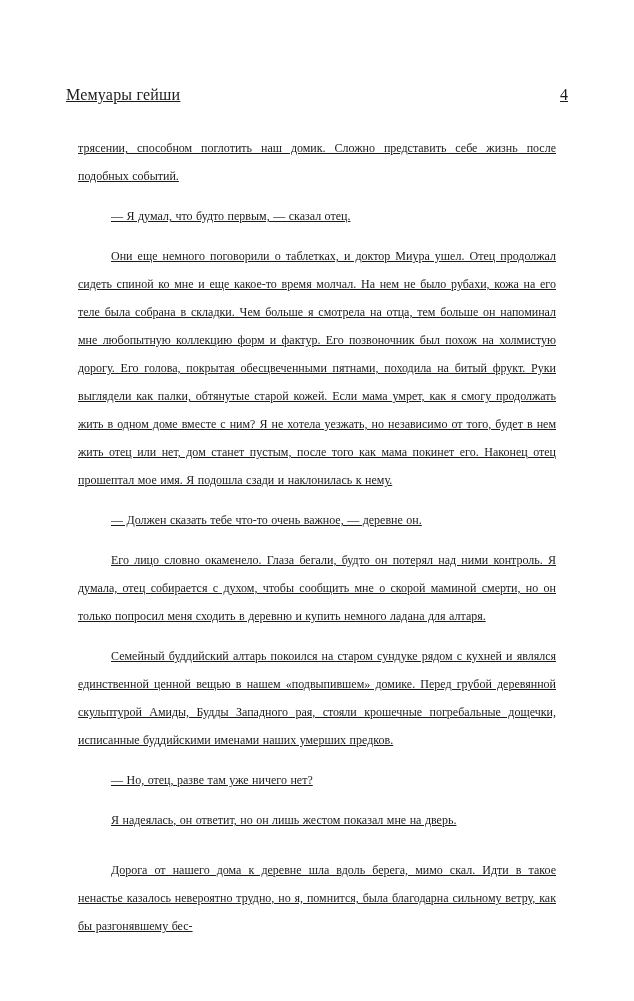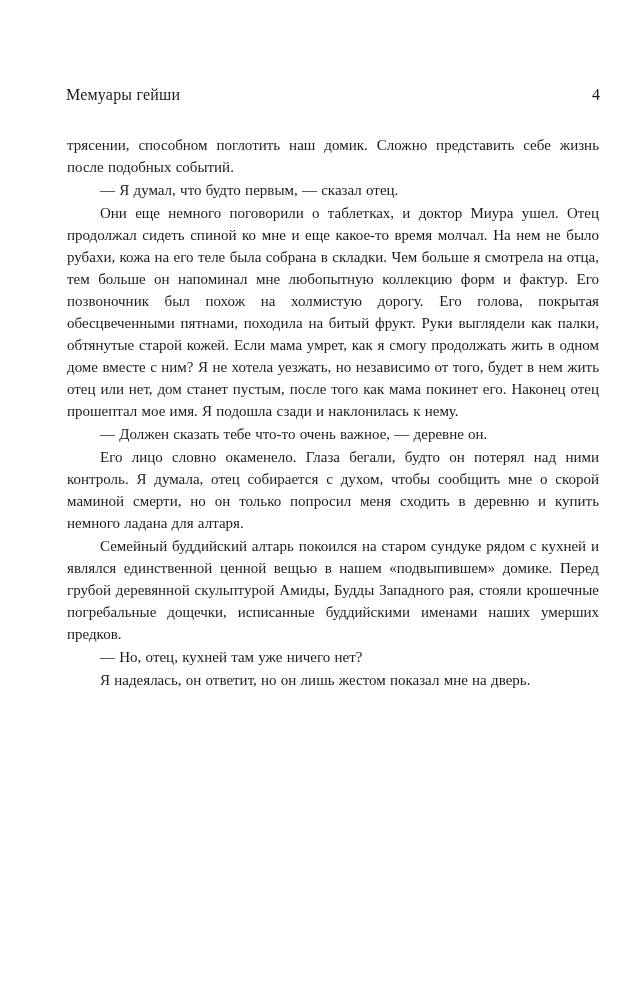--- a/index.html
+++ b/index.html
@@ -9,36 +9,37 @@
     }
     body {
       width: 634px;
       height: 1001px;
       overflow: hidden;
       font-family: "Liberation Serif", "DejaVu Serif", serif;
       color: #1b1b1b;
       -webkit-font-smoothing: antialiased;
     }
     .page {
-      padding: 86px 34px 0 66px;
+      padding: 86px 66px 0 66px;
+      text-decoration: underline;
     }
     .running-head {
       display: flex;
       justify-content: space-between;
       align-items: baseline;
       font-size: 16px;
       margin-bottom: 30px;
     }
     .running-head .title {
       letter-spacing: 0.2px;
     }
     .body-text p {
-      margin: 1px;
-      font-size: 15px;
-      line-height: 22px;
+      margin: 12px;
+      font-size: 12px;
+      line-height: 28px;
       text-align: justify;
       hyphens: auto;
       -webkit-hyphens: auto;
       word-spacing: 0.5px;
     }
     .body-text p.indent {
       text-indent: 33px;
     }
     .body-text p.section-break {
       margin-top: 22px;
@@ -53,16 +54,17 @@
     <span class="page-number">4</span>
   </div>
 
   <div class="body-text">
     <p class="noindent">трясении, способном поглотить наш домик. Сложно представить себе жизнь после подобных событий.</p>
     <p class="indent">— Я думал, что будто первым, — сказал отец.</p>
     <p class="indent">Они еще немного поговорили о таблетках, и доктор Миура ушел. Отец продолжал сидеть спиной ко мне и еще какое-то время молчал. На нем не было рубахи, кожа на его теле была собрана в складки. Чем больше я смотрела на отца, тем больше он напоминал мне любопытную коллекцию форм и фактур. Его позвоночник был похож на холмистую дорогу. Его голова, покрытая обесцвеченными пятнами, походила на битый фрукт. Руки выглядели как палки, обтянутые старой кожей. Если мама умрет, как я смогу продолжать жить в одном доме вместе с ним? Я не хотела уезжать, но независимо от того, будет в нем жить отец или нет, дом станет пустым, после того как мама покинет его. Наконец отец прошептал мое имя. Я подошла сзади и наклонилась к нему.</p>
     <p class="indent">— Должен сказать тебе что-то очень важное, — деревне он.</p>
     <p class="indent">Его лицо словно окаменело. Глаза бегали, будто он потерял над ними контроль. Я думала, отец собирается с духом, чтобы сообщить мне о скорой маминой смерти, но он только попросил меня сходить в деревню и купить немного ладана для алтаря.</p>
     <p class="indent">Семейный буддийский алтарь покоился на старом сундуке рядом с кухней и являлся единственной ценной вещью в нашем «подвыпившем» домике. Перед грубой деревянной скульптурой Амиды, Будды Западного рая, стояли крошечные погребальные дощечки, исписанные буддийскими именами наших умерших предков.</p>
-    <p class="indent">— Но, отец, кухней там уже ничего нет?</p>
+    <p class="indent">— Но, отец, разве там уже ничего нет?</p>
     <p class="indent">Я надеялась, он ответит, но он лишь жестом показал мне на дверь.</p>
+    <p class="indent section-break">Дорога от нашего дома к деревне шла вдоль берега, мимо скал. Идти в такое ненастье казалось невероятно трудно, но я, помнится, была благодарна сильному ветру, как бы разгонявшему бес-</p>
   </div>
 </div>
 
 </body></html>

